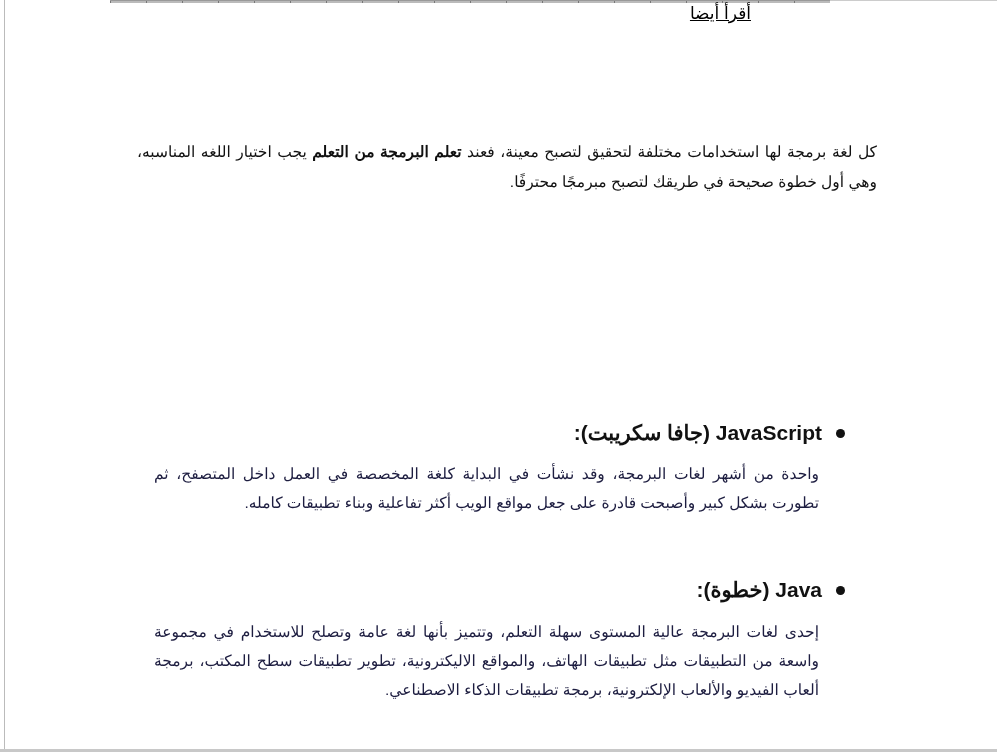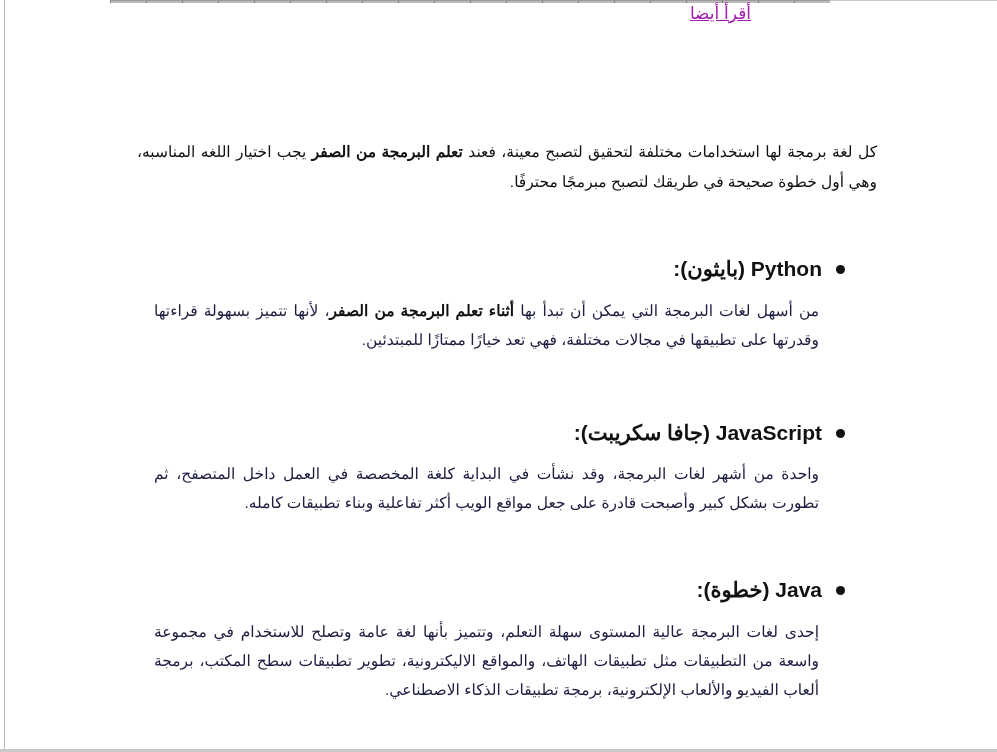--- a/index.html
+++ b/index.html
@@ -13,21 +13,21 @@
     border-top:1px solid #999;
   }
   .top-border-light {
     position:absolute; left:830px; top:0; width:167px; height:2px;
     border-top:1px solid #ccc;
   }
   .left-border { position:absolute; left:4px; top:0; width:1px; height:752px; background:#bbb; }
   .bottom-border { position:absolute; left:0; top:749px; width:997px; height:3px; background:#c8c8c8; }
   .page { position:absolute; left:0; top:0; width:997px; height:752px; direction:rtl; }
   .read-also {
-    position:absolute; right:246px; top:3px; font-size:17px; color:#a21caf;
+    position:absolute; right:246px; top:3px; font-size:17px; color:#000000;
     text-decoration:underline; cursor:pointer;
   }
   .heading {
     position:absolute; right:146px; top:84px; margin:0;
     font-size:25px; font-weight:bold; color:#990000; white-space:nowrap;
   }
   .intro {
     position:absolute; right:120px; top:137px; width:740px; margin:0;
     font-size:15.5px; line-height:30px; color:#111; text-align:justify;
   }
@@ -47,27 +47,22 @@
 
 <div class="top-border"></div>
 <div class="top-border-light"></div>
 <div class="left-border"></div>
 <div class="bottom-border"></div>
 
 <div class="page">
   <a class="read-also">أقرأ أيضا</a>
 
 
-  <p class="intro"><span>كل لغة برمجة لها استخدامات مختلفة لتحقيق لتصبح معينة، فعند </span><b>تعلم البرمجة من الصفر</b><span> يجب اختيار اللغه المناسبه، وهي أول خطوة صحيحة في طريقك لتصبح مبرمجًا محترفًا.</span></p>
+  <p class="intro"><span>كل لغة برمجة لها استخدامات مختلفة لتحقيق لتصبح معينة، فعند </span><b>تعلم البرمجة من التعلم</b><span> يجب اختيار اللغه المناسبه، وهي أول خطوة صحيحة في طريقك لتصبح مبرمجًا محترفًا.</span></p>
 
-  <h3 class="section-title" style="right:152px; top:257px;">
-    <span class="bullet"></span>
-    <span dir="rtl">Python (بايثون):</span>
-  </h3>
-  <p class="section-body" style="top:296px;"><span>من أسهل لغات البرمجة التي يمكن أن تبدأ بها </span><b>أثناء تعلم البرمجة من الصفر</b><span>، لأنها تتميز بسهولة قراءتها وقدرتها على تطبيقها في مجالات مختلفة، فهي تعد خيارًا ممتازًا للمبتدئين.</span></p>
 
   <h3 class="section-title" style="right:152px; top:421px;margin-left:9px;">
     <span class="bullet"></span>
     <span dir="rtl">JavaScript (جافا سكريبت):</span>
   </h3>
   <p class="section-body" style="top:459px;">واحدة من أشهر لغات البرمجة،  وقد نشأت في البداية كلغة المخصصة في العمل داخل المتصفح، ثم تطورت بشكل كبير وأصبحت قادرة على جعل مواقع الويب أكثر تفاعلية وبناء تطبيقات كامله.</p>
 
   <h3 class="section-title" style="right:152px; top:578px;">
     <span class="bullet"></span>
     <span dir="rtl">Java (خطوة):</span>

